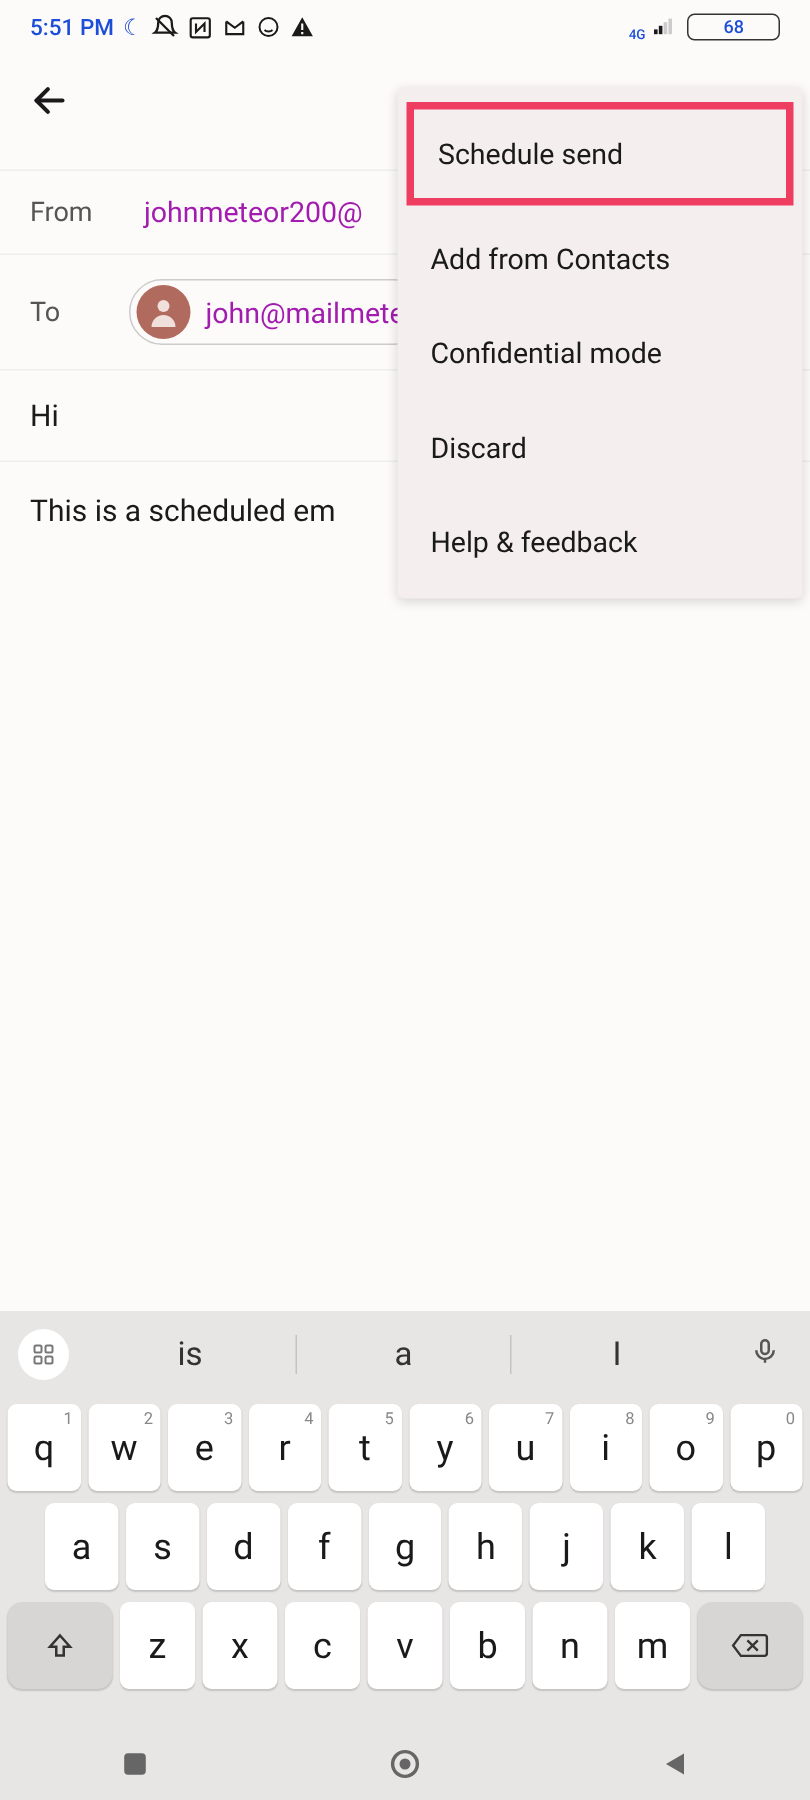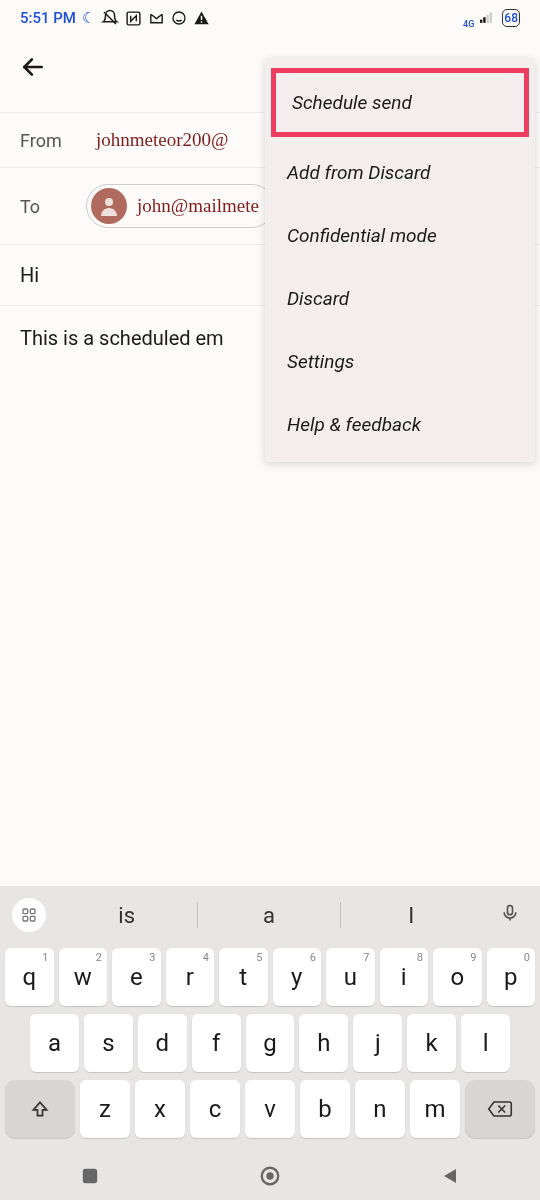--- a/index.html
+++ b/index.html
@@ -3,46 +3,46 @@
   <meta charset="utf-8">
   <style>
     * { margin: 0; padding: 0; box-sizing: border-box; font-family: -apple-system, BlinkMacSystemFont, 'Segoe UI', Roboto, sans-serif; }
     body { width: 540px; height: 1200px; background: #fdfbfa; overflow: hidden; position: relative; }
     
     
     .status-bar { height: 36px; display: flex; justify-content: space-between; align-items: center; padding: 0 20px; font-size: 15px; font-weight: 500; color: #1d4ed8; }
     .status-left { display: flex; align-items: center; gap: 6px; }
     .status-right { display: flex; align-items: center; gap: 6px; }
     .status-icon { display: inline-flex; }
-    .battery-box { border: 1.5px solid #333; border-radius: 5px; padding: 1px 1px; font-size: 12px; }
+    .battery-box { border: 1.5px solid #333; border-radius: 5px; padding: 1px 23px; font-size: 12px; }
     
     
     .header { display: flex; align-items: center; padding: 18px 20px 26px; gap: 24px; }
     .back-arrow { font-size: 26px; color: #1a1a1a; cursor: pointer; }
     .header-title { font-size: 29px; color: #1a1a1a; font-weight: 400; }
     
     
     .field-row { display: flex; align-items: center; padding: 16px 20px; gap: 20px; border-bottom: 1px solid #eee; }
     .field-label { color: #555; font-size: 18px; width: 46px; }
-    .field-value { color: #7f1d1d; font-size: 19px; font-family: Liberation Serif, serif; }
+    .field-value { color: #a21caf; font-size: 19px; }
     .from-row .field-value { margin-left: 10px; }
     .to-chip { display: flex; align-items: center; gap: 10px; border: 1px solid #ccc; border-radius: 24px; padding: 3px 14px 3px 4px; }
     .avatar-circle { width: 36px; height: 36px; border-radius: 50%; background: #b06b5e; display: flex; align-items: center; justify-content: center; }
     
     .subject-row { padding: 18px 20px; border-bottom: 1px solid #eee; font-size: 20px; color: #1a1a1a; }
     .body-row { padding: 20px 20px; font-size: 20px; color: #1a1a1a; }
     
     
     .menu { position: absolute; top: 58px; right: 5px; width: 270px; background: #f5eeee; box-shadow: 0 2px 8px rgba(0,0,0,0.15); border-radius: 4px; z-index: 10; padding: 6px 0; }
-    .menu-item { padding: 20px 22px; font-size: 19px; color: #1a1a1a; cursor: pointer; font-style: italic; }
+    .menu-item { padding: 20px 22px; font-size: 19px; color: #1a1a1a; cursor: pointer; }
     .menu-item.disabled { color: #aaa; }
     .menu-item.highlighted { border: 5px solid #ef3d62; margin: 4px 6px; padding: 18px 16px; }
     
     
-    .keyboard { position: absolute; bottom: 0; left: 0; right: 0; background: #e8e6e5; padding-bottom: 10px; }
+    .keyboard { position: absolute; bottom: 0; left: 0; right: 0; background: #e8e6e5; padding-bottom: 22px; }
     .suggestion-bar { display: flex; align-items: center; height: 58px; padding: 0 12px; gap: 10px; }
     .app-picker { width: 34px; height: 34px; background: #fff; border-radius: 50%; display: flex; align-items: center; justify-content: center; color: #666; font-size: 14px; }
     .sug-wrap { flex: 1; display: flex; align-items: center; }
     .suggestion { flex: 1; text-align: center; font-size: 22px; color: #333; }
     .sug-sep { width: 1px; height: 26px; background: #c5c3c2; }
     .mic-icon { font-size: 20px; color: #555; padding: 0 8px; }
     
     .key-row { display: flex; justify-content: center; gap: 5px; padding: 4px 5px; }
     .key { background: #fff; border-radius: 6px; height: 58px; display: flex; align-items: center; justify-content: center; font-size: 24px; color: #1a1a1a; position: relative; box-shadow: 0 1px 1px rgba(0,0,0,0.15); min-width: 48px; flex: 1; }
     .key.r1 { max-width: 49px; }
@@ -140,24 +140,23 @@
 <div class="subject-row">
   <span>Hi</span>
 </div>
 
 <div class="body-row">
   <span>This is a scheduled em</span>
 </div>
 
 <div class="menu">
   <div class="menu-item highlighted">Schedule send</div>
-  <div class="menu-item">Add from Discard</div>
+  <div class="menu-item">Add from Contacts</div>
   <div class="menu-item">Confidential mode</div>
   <div class="menu-item">Discard</div>
-  <div class="menu-item">Settings</div>
   <div class="menu-item">Help &amp; feedback</div>
 </div>
 
 <div class="keyboard">
   <div class="kb-wrap">
   <div class="suggestion-bar">
     <div class="app-picker">
       <svg width="16" height="16" viewBox="0 0 24 24" fill="none" stroke="#777" stroke-width="2">
             <rect x="3" y="3" width="7" height="7" rx="1.5"></rect>
             <rect x="14" y="3" width="7" height="7" rx="1.5"></rect>

